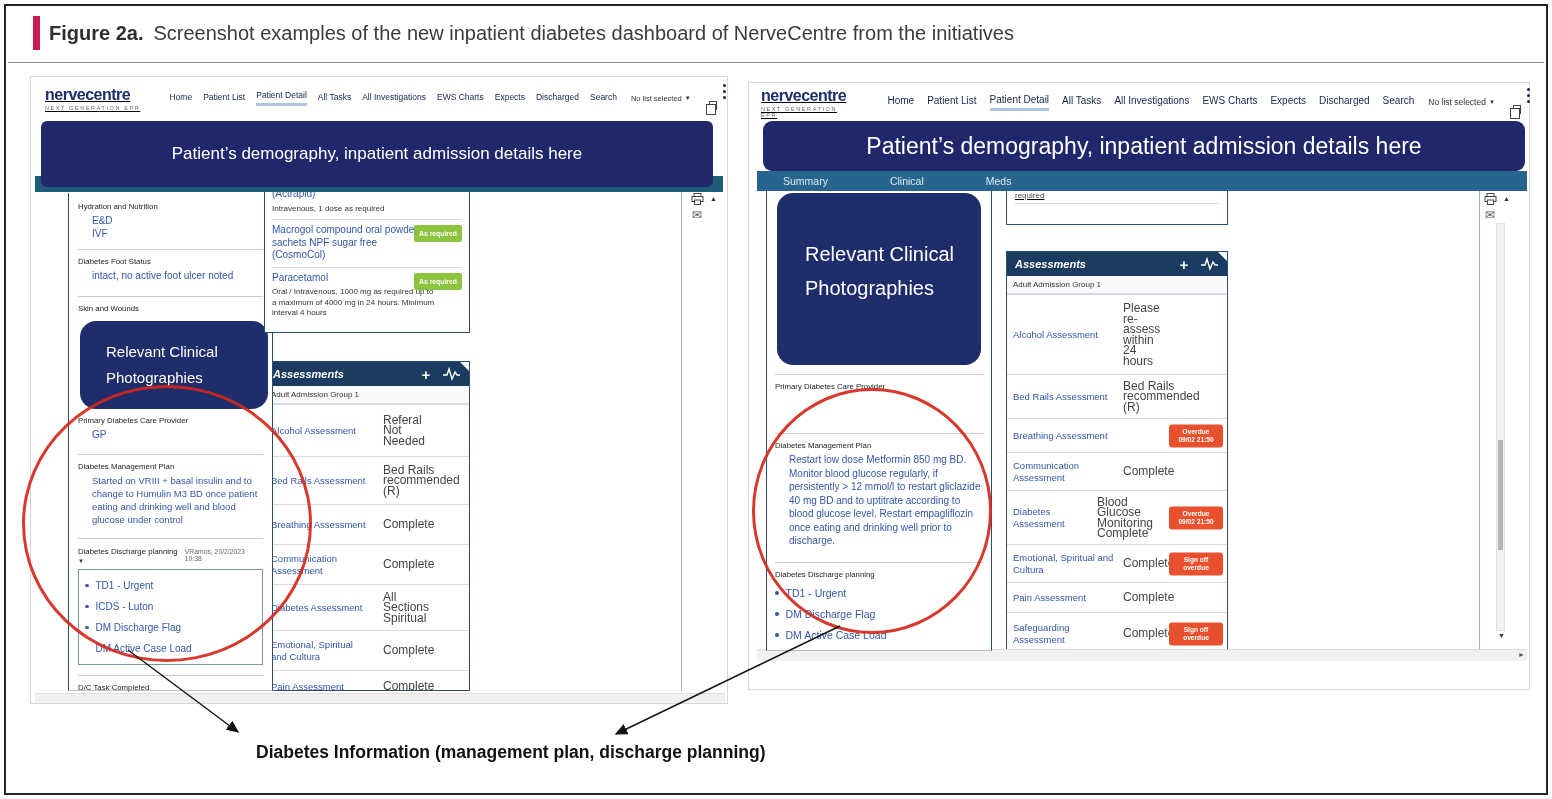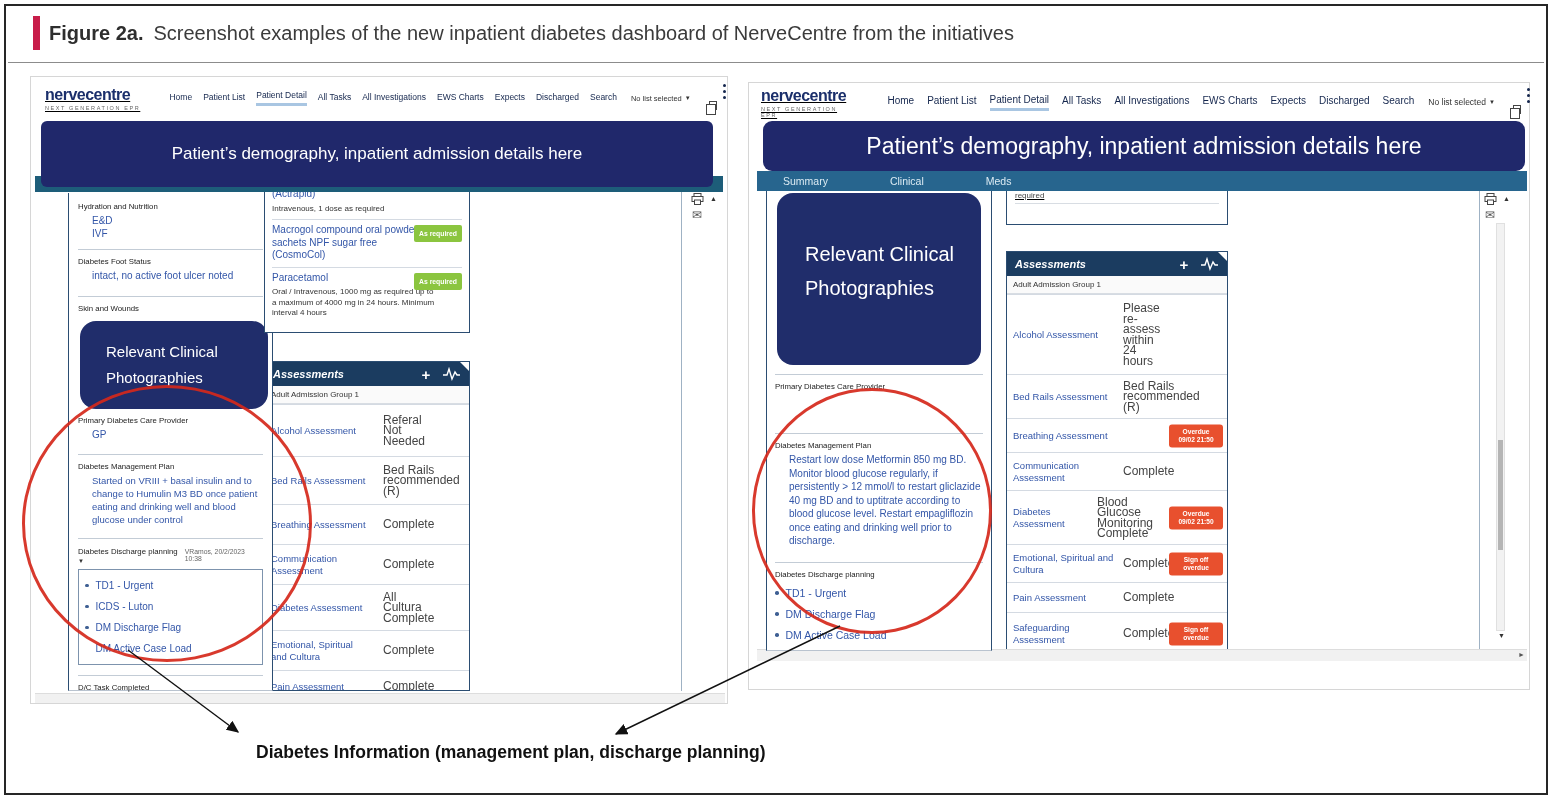--- a/index.html
+++ b/index.html
@@ -246,21 +246,21 @@
     <div class="arow" style="min-height:40px;">
       <span class="aname">Breathing Assessment</span>
       <span class="astat">Complete</span>
     </div>
     <div class="arow" style="min-height:40px;">
       <span class="aname">Communication Assessment</span>
       <span class="astat">Complete</span>
     </div>
     <div class="arow" style="min-height:46px;">
       <span class="aname">Diabetes Assessment</span>
-      <span class="astat" style="width:50px;">All Cultura Complete</span>
+      <span class="astat" style="width:50px;">All Sections Spiritual</span>
     </div>
     <div class="arow" style="min-height:40px;">
       <span class="aname">Emotional, Spiritual and Cultura</span>
       <span class="astat">Complete</span>
     </div>
     <div class="arow" style="min-height:32px;">
       <span class="aname">Pain Assessment</span>
       <span class="astat">Complete</span>
     </div>
   </div>

